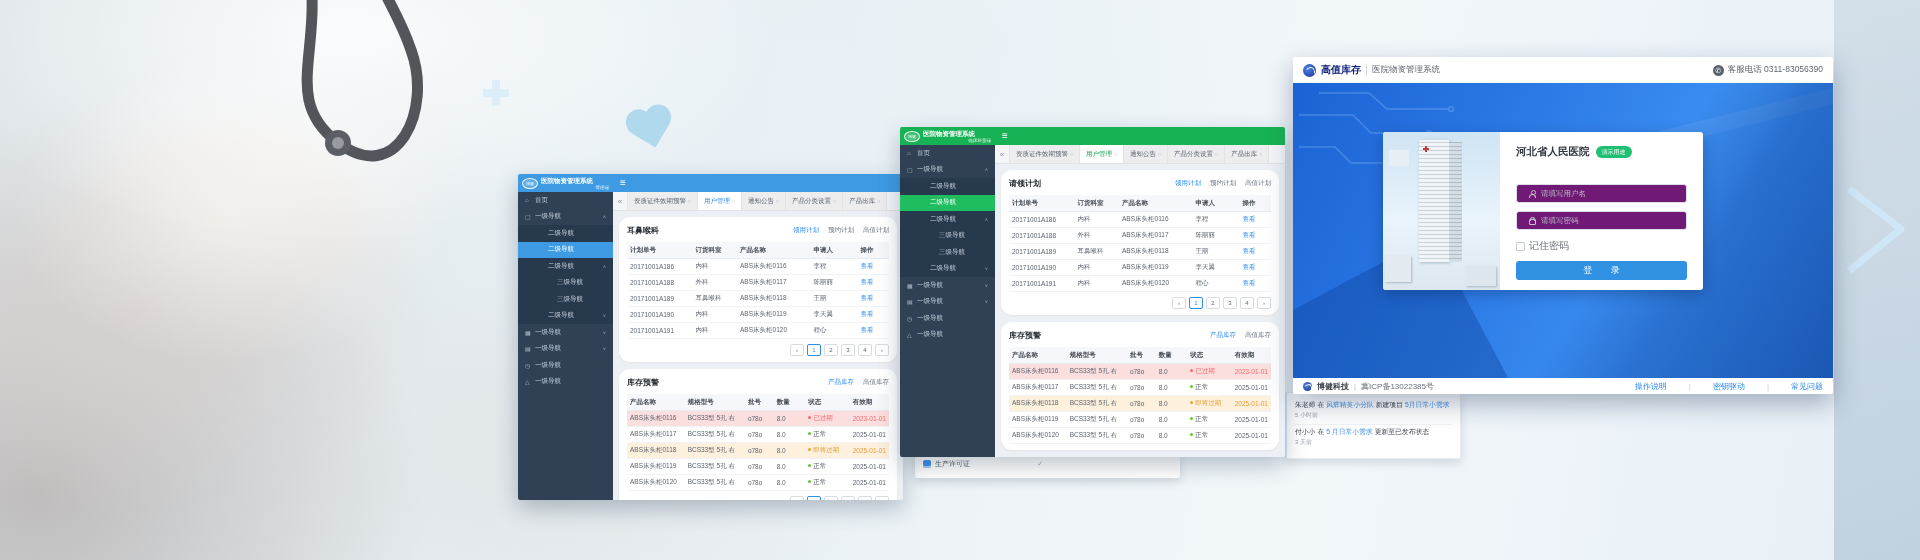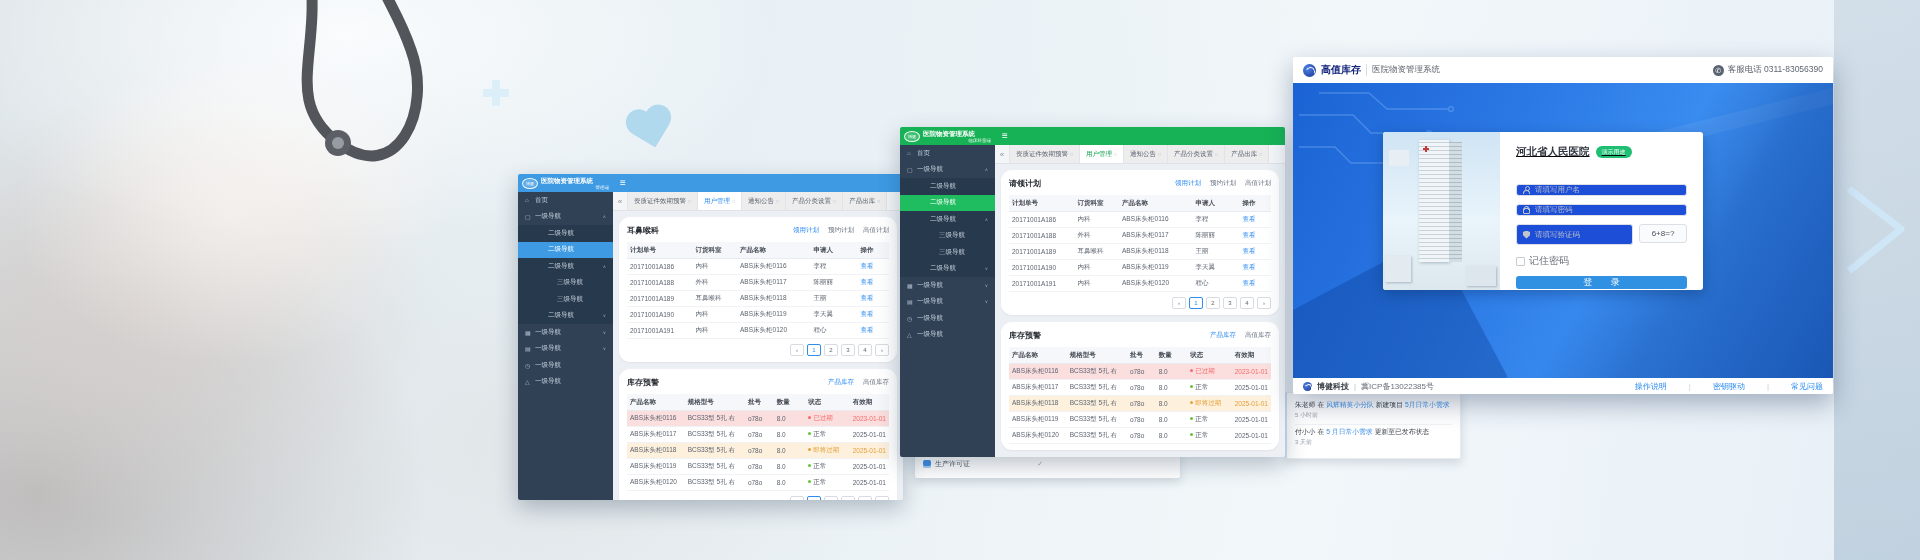--- a/index.html
+++ b/index.html
@@ -122,25 +122,25 @@
      box-shadow:1px 1px 3px rgba(90,110,130,.4);}
   .bld-side{position:absolute;left:66px;top:10px;width:13px;height:120px;
      background:repeating-linear-gradient(0deg,#d3dde4 0 3px,#aebcc6 3px 4px);}
   .bld-cross{position:absolute;left:40px;top:14px;width:6px;height:6px;
      background:linear-gradient(#c23b3b,#c23b3b) 50% 0/2px 100% no-repeat,
                 linear-gradient(#c23b3b,#c23b3b) 0 50%/100% 2px no-repeat;}
   .bld-low1{position:absolute;left:2px;bottom:8px;width:26px;height:26px;background:#e3ebf0;box-shadow:1px 1px 2px rgba(120,140,155,.5);}
   .bld-low2{position:absolute;right:4px;bottom:4px;width:30px;height:20px;background:#dde6ec;box-shadow:1px 1px 2px rgba(120,140,155,.5);}
   .bld-low3{position:absolute;left:6px;top:18px;width:20px;height:16px;background:#e8eff4;}
   .lg-form{flex:1;padding:13px 16px 10px;display:flex;flex-direction:column;box-sizing:border-box;}
-  .lg-title-row{display:flex;align-items:center;margin-bottom:25px;text-decoration:underline;}
+  .lg-title-row{display:flex;align-items:center;margin-bottom:25px;}
   .hospital{font-size:10.5px;font-weight:bold;color:#303540;}
   .badge{margin-left:6px;background:#1fbf73;color:#fff;font-size:6px;padding:1.5px 6px;border-radius:8px;}
   .inp{height:19px;border:1px solid #dcdfe6;border-radius:3px;display:flex;align-items:center;
-       padding:0 6px;gap:5px;margin-bottom:8px;background:#1d4ed8;}
+       padding:0 12px;gap:5px;margin-bottom:8px;background:#701a75;}
   .inp .ph{font-size:7.5px;color:#b9bfc9;}
   .ico-person{width:7px;height:8px;position:relative;}
   .ico-person:before{content:"";position:absolute;left:2px;top:0;width:3px;height:3px;border:1px solid #c0c4cc;border-radius:50%;}
   .ico-person:after{content:"";position:absolute;left:0;bottom:0;width:5px;height:3px;border:1px solid #c0c4cc;border-bottom:none;border-radius:4px 4px 0 0;}
   .ico-lock{width:7px;height:8px;position:relative;}
   .ico-lock:before{content:"";position:absolute;left:1px;top:0;width:3px;height:3px;border:1px solid #c0c4cc;border-bottom:none;border-radius:3px 3px 0 0;}
   .ico-lock:after{content:"";position:absolute;left:0;bottom:0;width:5px;height:4px;border:1px solid #c0c4cc;border-radius:1px;}
   .ico-shield{width:7px;height:8px;background:#c0c4cc;clip-path:polygon(50% 0,100% 18%,100% 60%,50% 100%,0 60%,0 18%);}
   .cap-row{display:flex;gap:6px;}
   .cap-row .inp{flex:1;}
@@ -731,27 +731,20 @@
             <span class="badge">演示用途</span>
           </div>
           <div class="inp">
             <span class="ico-person"></span>
             <span class="ph">请填写用户名</span>
           </div>
           <div class="inp">
             <span class="ico-lock"></span>
             <span class="ph">请填写密码</span>
           </div>
-          <div class="cap-row">
-            <div class="inp">
-              <span class="ico-shield"></span>
-              <span class="ph">请填写验证码</span>
-            </div>
-            <div class="cap-box">6+8=?</div>
-          </div>
           <div class="rem-row">
             <span class="cbx"></span>
             <span class="rem-lbl">记住密码</span>
           </div>
           <div class="login-btn">登 录</div>
         </div>
       </div>
     </div>
     <div class="lg-footbar">
       <span class="lg-logo small"></span>

